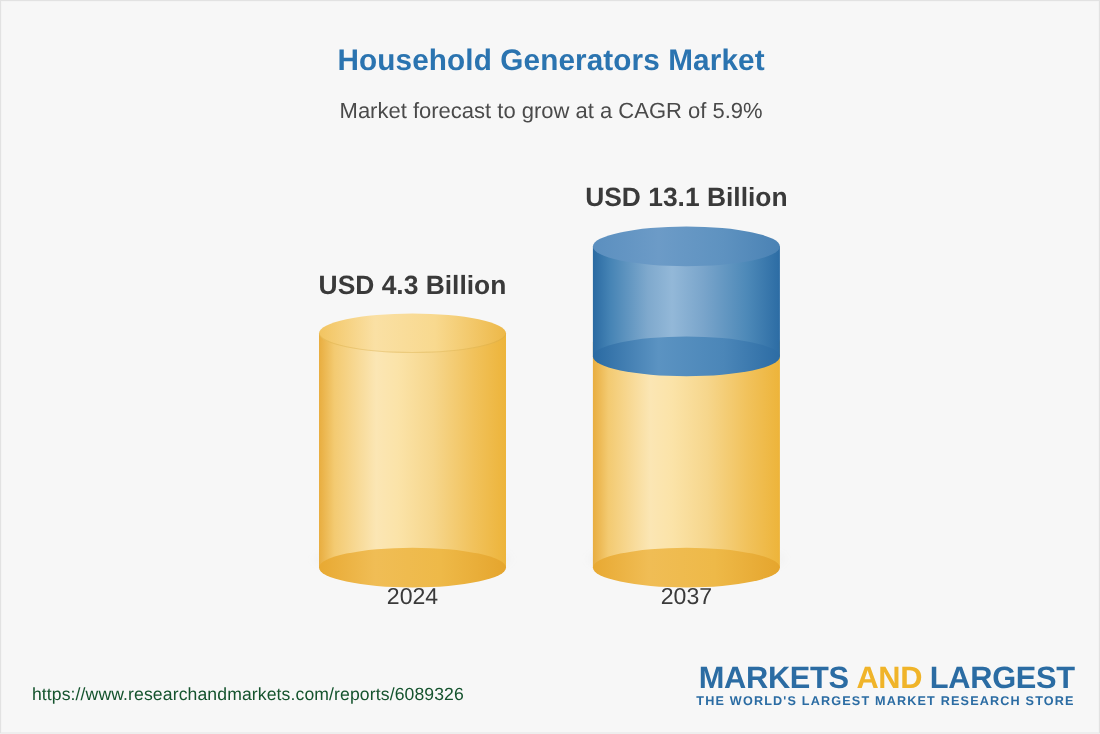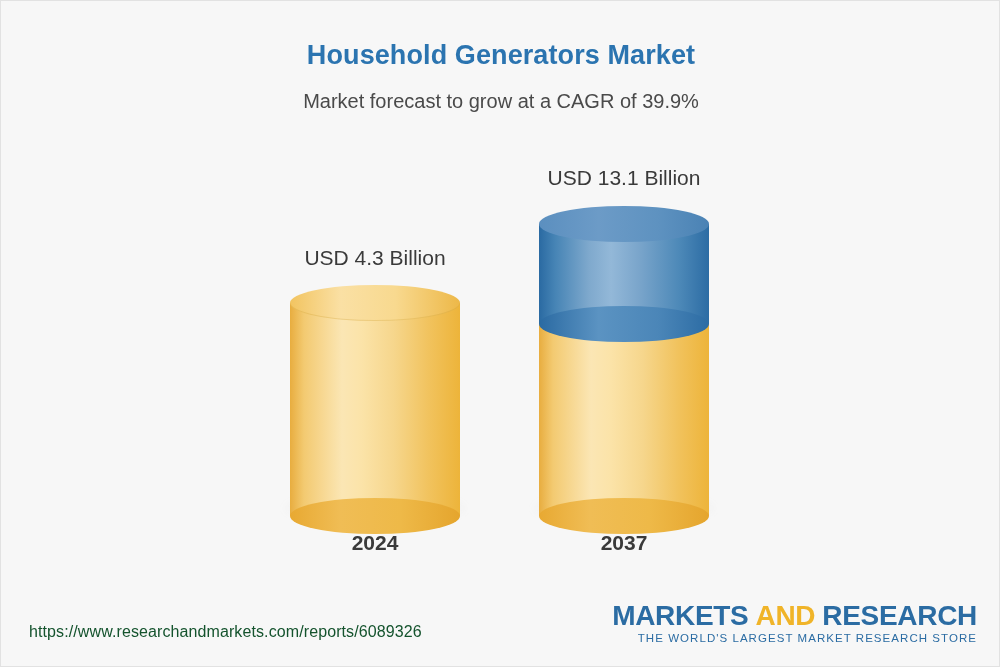--- a/index.html
+++ b/index.html
@@ -59,36 +59,36 @@
     width: 170px;
   }
   #bar-2024 { left: 289px; }
   #bar-2030 { left: 538px; }
 
   .value-label {
     position: absolute;
     width: 300px;
     left: -65px;
     text-align: center;
+    font-size: 24px;
+    font-weight: bold;
+    color: #3a3a3a;
+    white-space: nowrap;
+  }
+  #bar-2024 .value-label { top: 245px; }
+  #bar-2030 .value-label { top: 165px; }
+
+  .cat-label {
+    position: absolute;
+    top: 530px;
+    width: 170px;
+    left: 0;
+    text-align: center;
     font-size: 21px;
     font-weight: normal;
-    color: #3a3a3a;
-    white-space: nowrap;
-  }
-  #bar-2024 .value-label { top: 245px; }
-  #bar-2030 .value-label { top: 165px; }
-
-  .cat-label {
-    position: absolute;
-    top: 530px;
-    width: 170px;
-    left: 0;
-    text-align: center;
-    font-size: 21px;
-    font-weight: bold;
     color: #3a3a3a;
   }
 
   
   .base-shadow {
     position: absolute;
     left: -8px;
     top: 492px;
     width: 186px;
     height: 34px;
@@ -190,33 +190,33 @@
   .logo-main {
     font-size: 28px;
     font-weight: bold;
     color: #2b6ca3;
     letter-spacing: -0.3px;
     line-height: 1.05;
   }
   .logo-main .and { color: #f0b429; }
   .logo-tag {
     font-size: 11.5px;
-    font-weight: normal;
+    font-weight: bold;
     color: #2b6ca3;
     letter-spacing: 1.05px;
     margin-top: 2px;
   }
 </style>
 </head>
 <body>
 
 <div class="canvas">
 
   <div class="title">Household Generators Market</div>
-  <div class="subtitle">Market forecast to grow at a CAGR of 39.9%</div>
+  <div class="subtitle">Market forecast to grow at a CAGR of 5.9%</div>
 
   <div class="plot">
 
     <div class="bar-group" id="bar-2024">
 
       <div class="value-label">USD 4.3 Billion</div>
 
       <div class="base-shadow"></div>
 
       <div class="cyl" style="top:284px; height:231px;">
@@ -257,17 +257,17 @@
       </div>
 
       <div class="cat-label">2037</div>
     </div>
 
   </div>
 
   <div class="source-url">https://www.researchandmarkets.com/reports/6089326</div>
 
   <div class="logo">
-    <div class="logo-main"><span>MARKETS</span><span class="and" style="margin:0 7px;">AND</span><span>RESEARCH</span></div>
+    <div class="logo-main"><span>MARKETS</span><span class="and" style="margin:0 7px;">AND</span><span>LARGEST</span></div>
     <div class="logo-tag">THE WORLD'S LARGEST MARKET RESEARCH STORE</div>
   </div>
 
 </div>
 
 </body></html>

